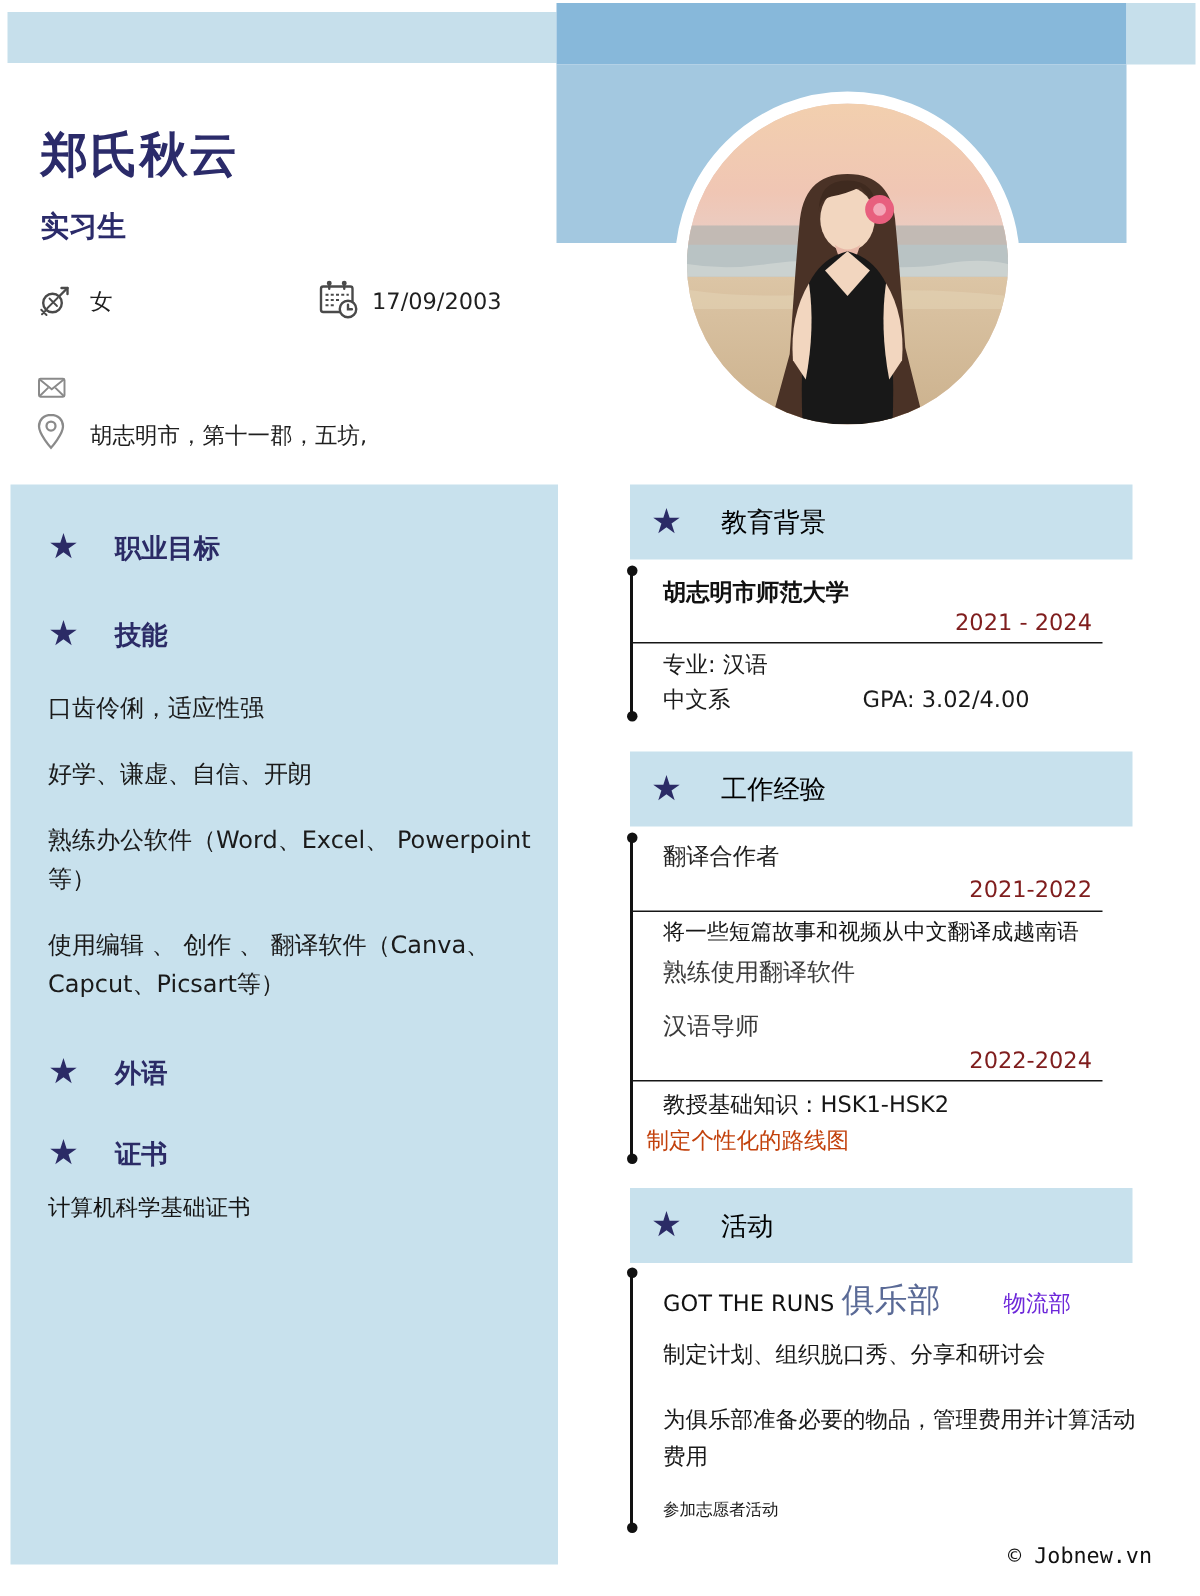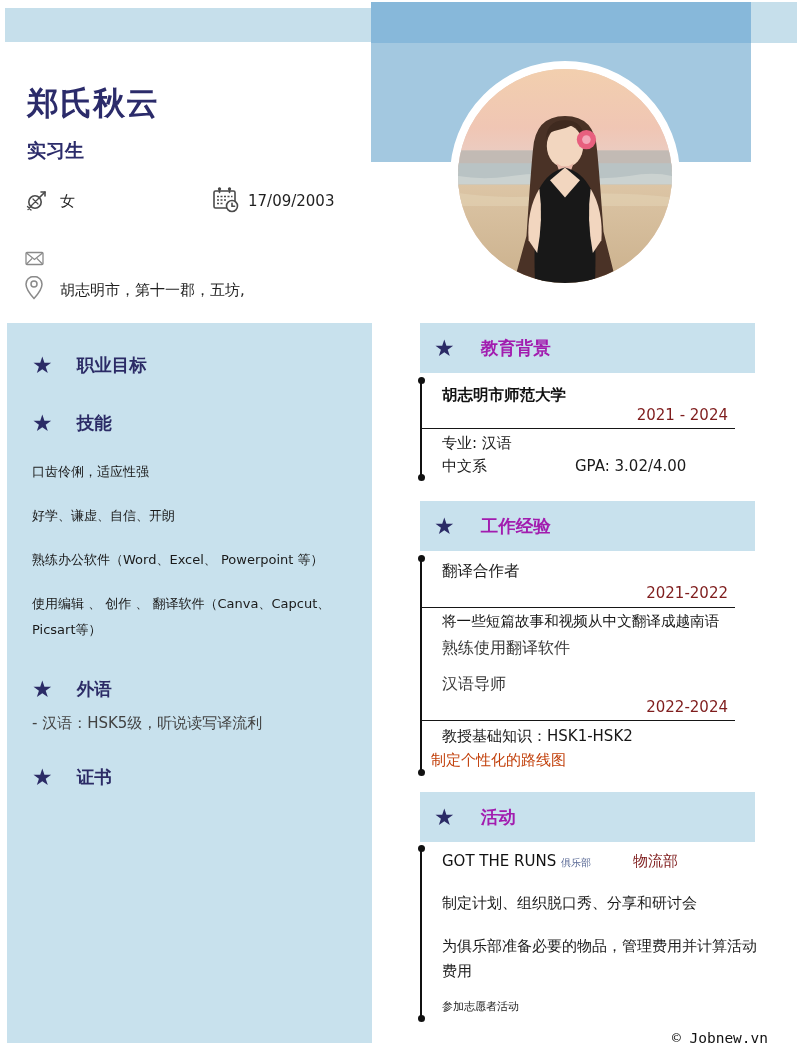--- a/index.html
+++ b/index.html
@@ -39,34 +39,34 @@
   
   .panel{
     left:7px;top:323px;width:365px;height:720px;background:#c8e1ed;
     box-sizing:border-box;padding:30px 16px 0 25px;
   }
   .sec-h{display:flex;align-items:center;color:#2b2b66;font-weight:bold;font-size:17.5px;}
   .sec-h .star{font-size:23px;line-height:1;margin-right:24px;color:#2b2b66;}
   .obj-line{font-size:15px;line-height:27px;margin-top:3px;}
   .obj-block{margin-top:12px;}
   .obj-line b{font-weight:bold;}
-  .skill{font-size:13px;line-height:26px;margin:18px 0;}
+  .skill{font-size:16px;line-height:26px;margin:18px 0;}
   .skill.first{margin-top:24px;}
   .h-skills{margin-top:34px;}
   .h-lang{margin-top:34px;}
   .lang-item{font-size:15px;line-height:24px;color:#424242;}
   .lang-block{margin-top:10px;}
   .h-cert{margin-top:30px;}
   .cert-item{font-size:15px;margin-top:15px;color:#151515;}
 
   
   .rbar{left:420px;width:335px;height:50px;background:#c8e1ed;display:flex;align-items:center;
         box-sizing:border-box;padding-left:14px;}
   .rbar .star{font-size:23px;line-height:1;color:#2b2b66;margin-right:26px;}
-  .rbar .rtitle{color:#a21caf;font-weight:bold;font-size:17.5px;}
+  .rbar .rtitle{color:#000000;font-weight:normal;font-size:17.5px;}
   .bar-edu{top:323px;}
   .bar-work{top:501px;}
   .bar-act{top:792px;}
 
   
   .tline{width:2px;background:#111;left:420px;}
   .tdot{width:7px;height:7px;border-radius:50%;background:#111;left:418px;}
   .rule{height:0;border-top:1px solid #161616;width:314px;left:421px;}
   .period{left:442px;width:286px;text-align:right;font-size:15px;color:#7f1d1d;}
 
@@ -77,22 +77,22 @@
 
   .role1{left:442px;top:561px;font-size:15.5px;color:#222;}
   .d1a{left:442px;top:612px;font-size:14.6px;color:#161616;}
   .d1b{left:442px;top:638px;font-size:16px;color:#3b3b3b;}
   .role2{left:442px;top:674px;font-size:16px;color:#3b3b3b;}
   .d2a{left:442px;top:727px;font-size:15px;color:#161616;}
   .d2b{left:431px;top:751px;font-size:15px;color:#c2410c;}
 
   .clubline{left:442px;top:852px;font-size:15px;}
   .club-en{color:#111;}
-  .club-cn{color:#5a6a96;font-size:10px;}
-  .club-dept{color:#7f1d1d;margin-left:42px;}
+  .club-cn{color:#5a6a96;font-size:22px;}
+  .club-dept{color:#6d28d9;margin-left:42px;}
   .act1{left:442px;top:894px;font-size:15px;}
   .act2{left:442px;top:934px;width:322px;font-size:15px;line-height:25px;}
   .act3{left:442px;top:999px;font-size:11px;}
 
   .footer{left:672px;top:1030px;font-family:"DejaVu Sans Mono","Liberation Mono",monospace;
           font-size:14.5px;color:#111;}
 </style>
 </head>
 <body>
 
@@ -198,27 +198,27 @@
   <div class="skill first">口齿伶俐，适应性强</div>
   <div class="skill">好学、谦虚、自信、开朗</div>
   <div class="skill">熟练办公软件（Word、Excel、 Powerpoint 等）</div>
   <div class="skill">使用编辑 、 创作 、 翻译软件（Canva、Capcut、Picsart等）</div>
 
   <div class="sec-h h-lang">
     <span class="star">★</span>
     <span>外语</span>
   </div>
   <div class="lang-block">
-    <div class="lang-item">- 汉语：HSK5级，听说读写译流利</div>
   </div>
 
   <div class="sec-h h-cert">
     <span class="star">★</span>
     <span>证书</span>
   </div>
+  <div class="cert-item">计算机科学基础证书</div>
 </div>
 
 <div class="abs rbar bar-edu">
   <span class="star">★</span>
   <span class="rtitle">教育背景</span>
 </div>
 <div class="abs tline" style="top:380px;height:98px;"></div>
 <div class="abs tdot" style="top:377px;"></div>
 <div class="abs tdot" style="top:474px;"></div>
 <div class="abs school">胡志明市师范大学</div>

